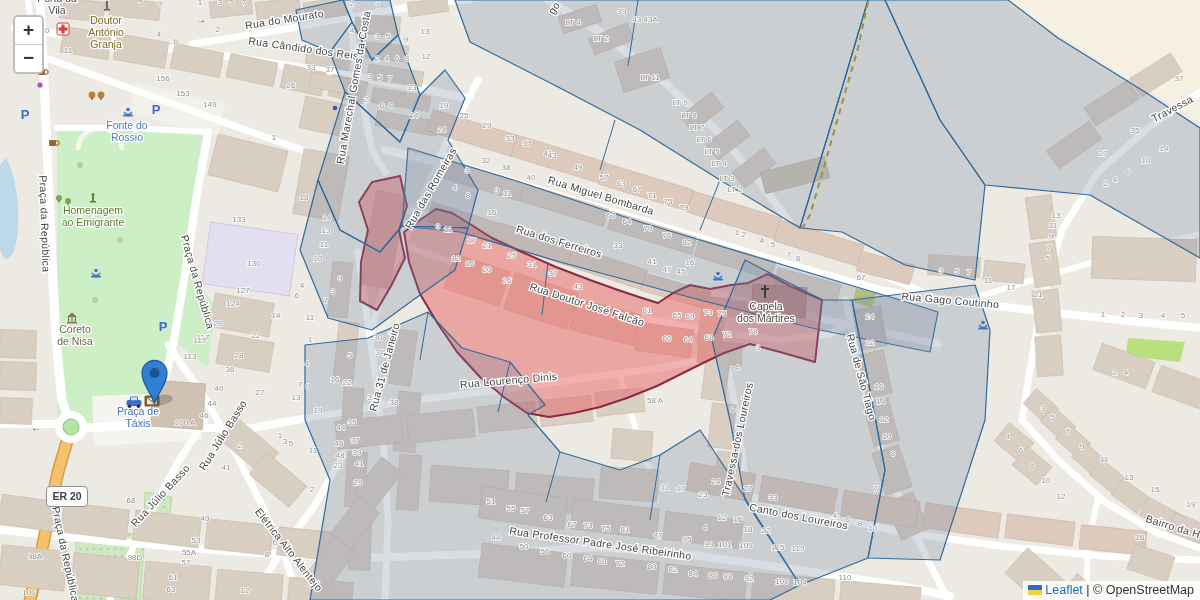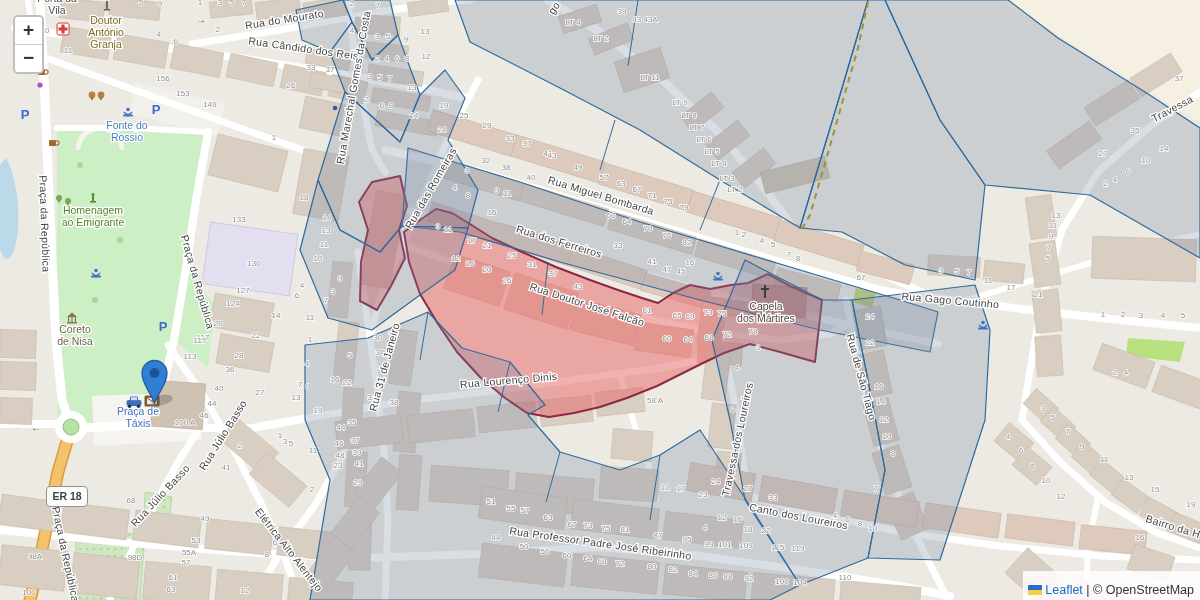--- a/index.html
+++ b/index.html
@@ -22,21 +22,21 @@
   
   .zoomctl{position:absolute;left:13px;top:15px;width:27px;border:2px solid rgba(0,0,0,.25);
            border-radius:5px;overflow:hidden;background:#fff;z-index:20;}
   .zoomctl .btn{width:27px;height:27px;line-height:26px;text-align:center;font-size:19px;
                 font-weight:bold;color:#333;background:#fff;cursor:pointer;user-select:none;}
   .zoomctl .btn:first-child{border-bottom:1px solid #ccc;}
   .shield{position:absolute;left:46px;top:486px;width:40px;height:19px;background:#fcfcf9;
           border:1.5px solid #8d939c;border-radius:4px;font-size:10.5px;font-weight:bold;
           color:#3c434d;text-align:center;line-height:18px;z-index:15;}
   .attrib{position:absolute;right:0;bottom:0;background:rgba(255,255,255,.85);
-          padding:12px 6px 3px 5px;font-size:12.5px;color:#333;z-index:20;white-space:nowrap;}
+          padding:2px 6px 3px 5px;font-size:12.5px;color:#333;z-index:20;white-space:nowrap;}
   .attrib a{text-decoration:none;color:#1a6bc6;cursor:pointer;}
   .uaflag{display:inline-block;width:14px;height:10px;vertical-align:-1px;border-radius:1px;
           background:linear-gradient(to bottom,#2f66d0 0 50%,#f1d23c 50% 100%);}
 </style>
 </head>
 <body>
 
 <div id="map">
   <svg id="map-svg" width="1200" height="600" viewBox="0 0 1200 600">
     <defs>
@@ -712,21 +712,21 @@
       <path d="M154.5,403 C149,389 142,384 142,373 A12.5,12.5 0 1 1 167,373 C167,384 160,389 154.5,403 Z" fill="#2f7fd4" stroke="#225e9c" stroke-width="1.3"></path>
       <circle cx="154.5" cy="373" r="5" fill="#1c4b85" opacity=".85"></circle>
     </g>
   </svg>
 
   <div class="zoomctl">
     <div class="btn">+</div>
     <div class="btn">−</div>
   </div>
 
-  <div class="shield">ER 18</div>
+  <div class="shield">ER 20</div>
 
   <div class="attrib">
     <span class="uaflag"></span>
     <a>Leaflet</a>
     <span> <span>|</span> </span>
     <span style="color:#333">© OpenStreetMap</span>
   </div>
 </div>
 
 </body></html>

